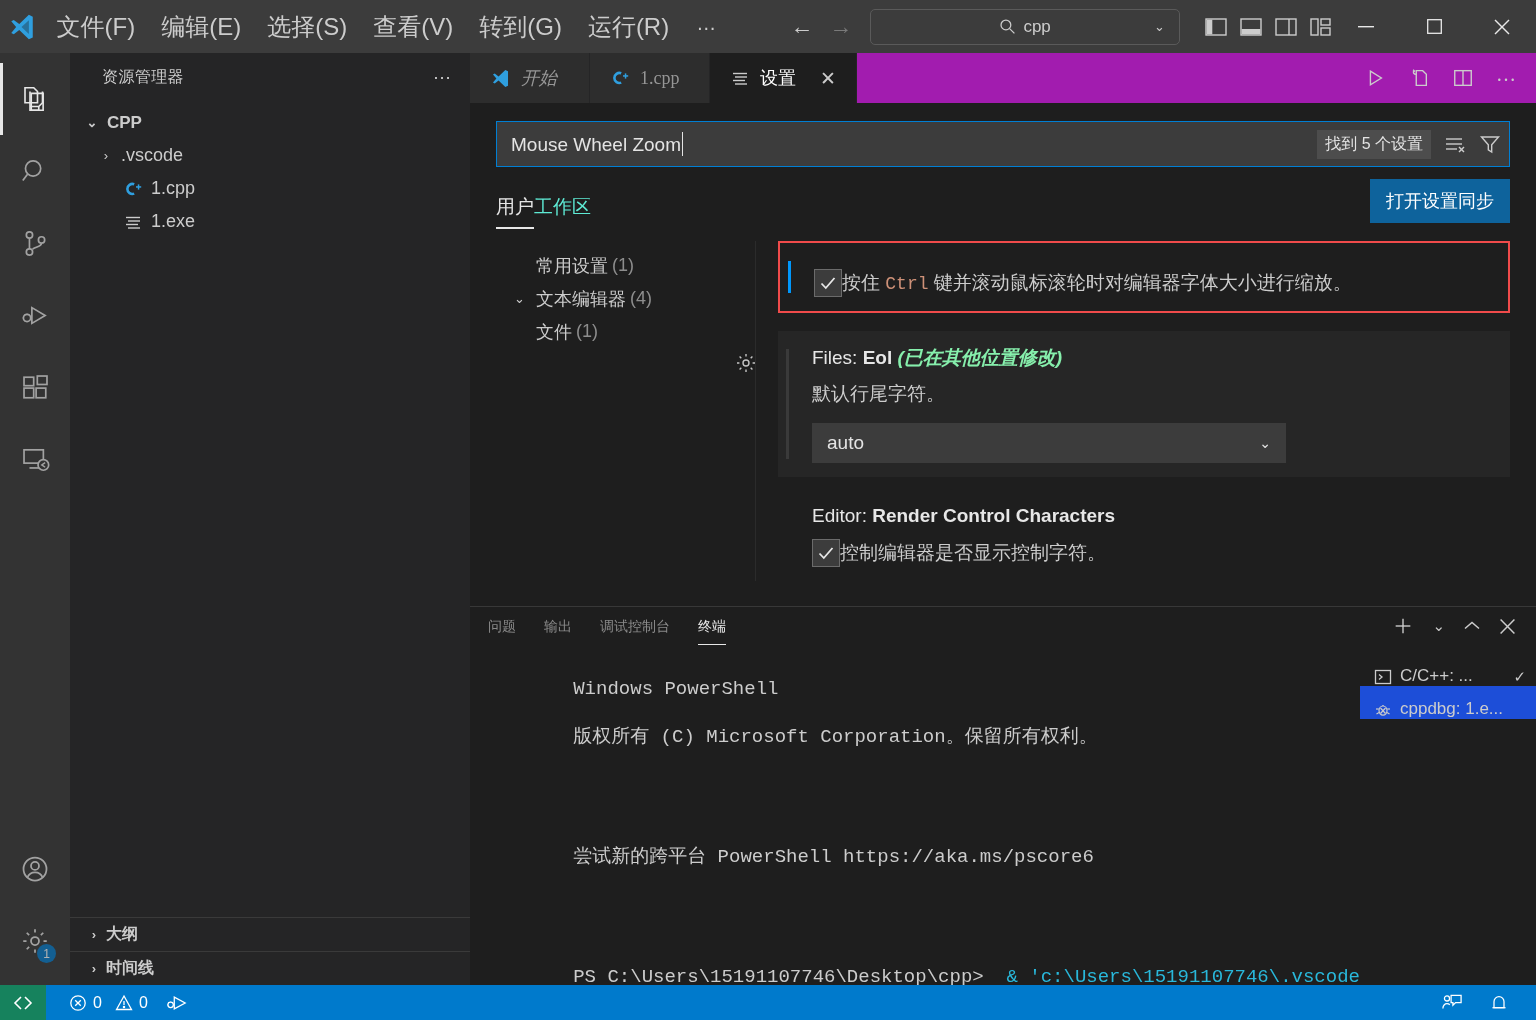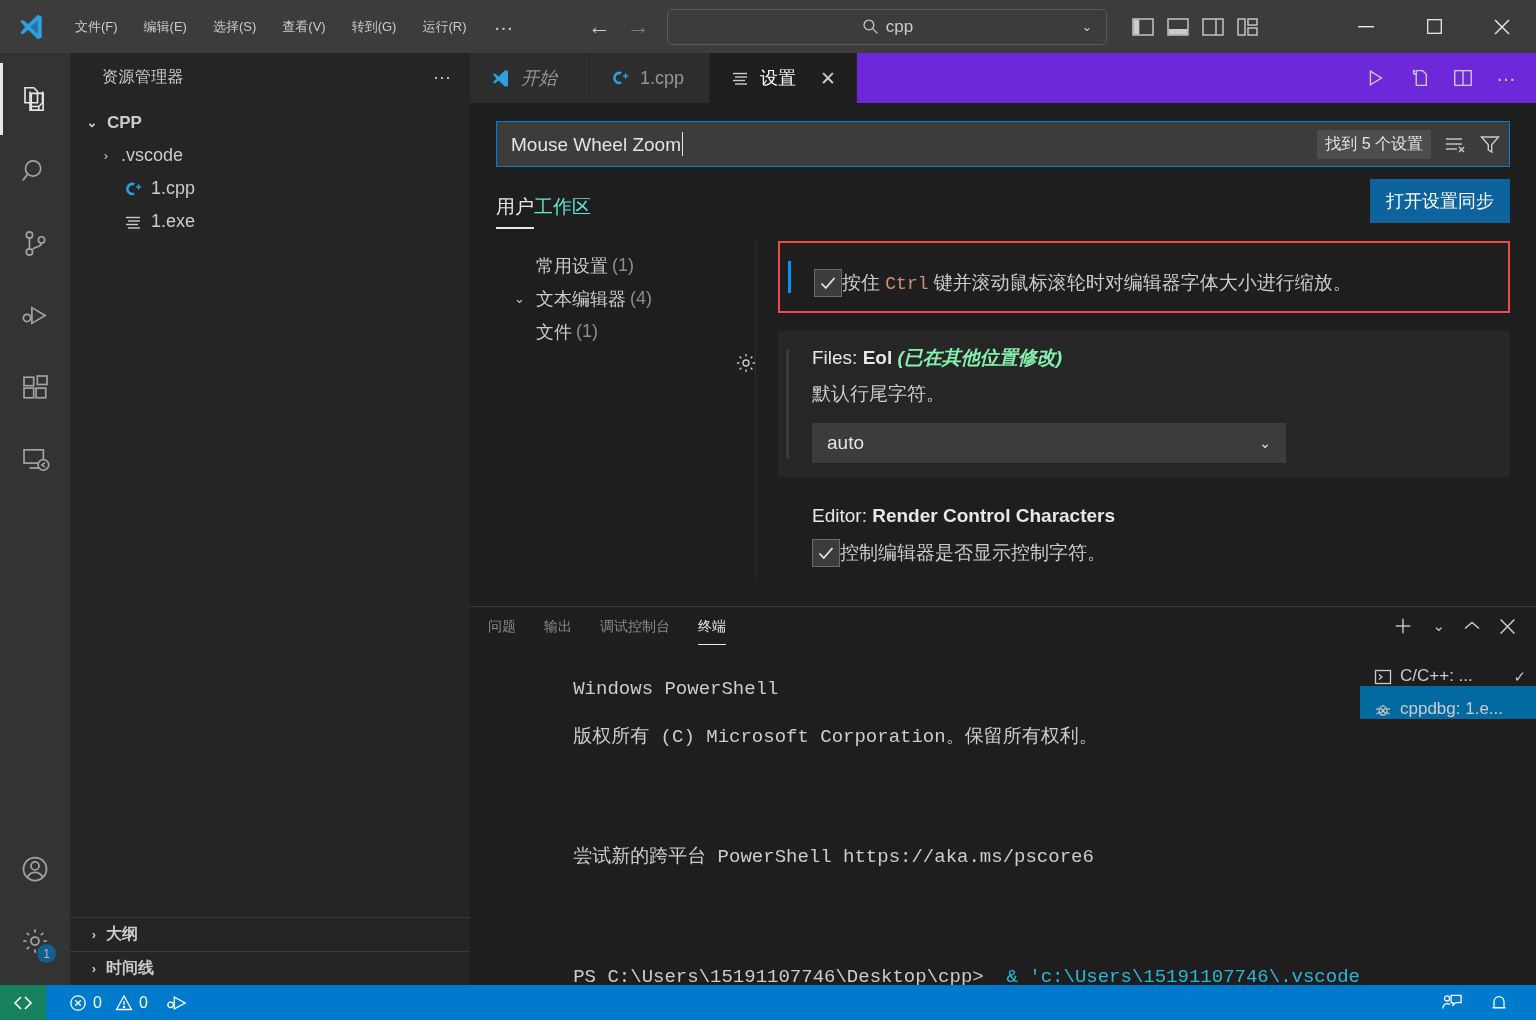--- a/index.html
+++ b/index.html
@@ -13,21 +13,21 @@
   .app { position: relative; width: 1536px; height: 1020px; display: flex; flex-direction: column; }
 
   
   .titlebar {
     height: 53px; background: #3c3c3c; display: flex; align-items: center;
     flex: 0 0 53px; position: relative; z-index: 30;
   }
   .vs-logo { width: 62px; display: flex; align-items: center; justify-content: center; }
   .menu { display: flex; align-items: center; gap: 0px; }
   .menu-item {
-    color: #cccccc; font-size: 13px; padding: 6px 13px; white-space: nowrap; cursor: default; text-align: center;
+    color: #cccccc; font-size: 24px; padding: 6px 13px; white-space: nowrap; cursor: default; text-align: center;
   }
   .menu-more { color: #cccccc; font-size: 20px; padding: 2px 14px 10px 14px; line-height: 10px; }
   .nav-arrows { display: flex; align-items: center; margin-left: 60px; gap: 16px; }
   .nav-arrow { color: #cccccc; font-size: 23px; line-height: 1; }
   .nav-arrow.dim { color: #7a7a7a; }
   .qsearch {
     margin-left: 18px; width: 440px; height: 36px; border: 1px solid #5a5a5a; border-radius: 5px;
     background: #3c3c3c; display: flex; align-items: center; justify-content: center;
     position: relative; color: #cccccc; font-size: 17px;
   }
@@ -74,21 +74,21 @@
   .tree-ico { width: 30px; display: flex; align-items: center; justify-content: center; }
   .tree-label { padding-left: 3px; }
   .sb-sections { margin-top: auto; }
   .sb-section {
     height: 34px; display: flex; align-items: center; color: #cccccc; font-size: 16px; font-weight: bold;
     border-top: 1px solid #3a3a3a; padding-left: 12px;
   }
 
   
   .editor-area { flex: 1 1 auto; display: flex; flex-direction: column; min-width: 0; background: #1e1e1e; }
-  .tabbar { height: 50px; background: #6d28d9; display: flex; align-items: stretch; flex: 0 0 50px; }
+  .tabbar { height: 50px; background: #a21caf; display: flex; align-items: stretch; flex: 0 0 50px; font-family: Liberation Serif, serif; }
   .tab {
     display: flex; align-items: center; gap: 10px; padding: 0 20px; color: #969696; font-size: 18px;
     background: #2d2d2d; border-right: 1px solid #252526; min-width: 120px; position: relative;
   }
   .tab.active { background: #1e1e1e; color: #ffffff; }
   .tab.active::before { content:""; position:absolute; left:0; right:0; top:0; height:1px; background:#1e1e1e; }
   .tab.preview .tab-label { font-style: italic; }
   .tab-close { margin-left: 14px; font-size: 19px; color: #cccccc; }
   .tab-actions { margin-left: auto; display: flex; align-items: center; gap: 22px; padding: 0 20px; color: #cccccc; }
 
@@ -161,21 +161,21 @@
   .term {
     flex: 1 1 auto; padding: 8px 0 0 12px; font-family: "Liberation Mono", monospace; font-size: 19px;
     line-height: 24px; color: #cccccc; overflow: hidden; white-space: pre-wrap; word-break: break-all;
   }
   .term .cyan { color: #29b8db; }
   .term .blank { display: block; height: 24px; }
   .term-list { width: 176px; flex: 0 0 176px; padding-top: 8px; }
   .term-entry {
     display: flex; align-items: flex-end; gap: 8px; height: 33px; padding: 0 10px 0 14px; color: #cccccc; font-size: 17px;
   }
-  .term-entry.selected { background: #0369a1; }
+  .term-entry.selected { background: #1d4ed8; }
   .term-entry .chk { margin-left: auto; color: #cccccc; font-size: 15px; }
 
   
   .statusbar {
     height: 35px; background: #007acc; display: flex; align-items: center; color: #ffffff; font-size: 16px;
     flex: 0 0 35px; position: relative; z-index: 40;
   }
   .remote {
     background: #16825d; height: 35px; display: flex; align-items: center; padding: 0 12px; margin-right: 14px;
   }

